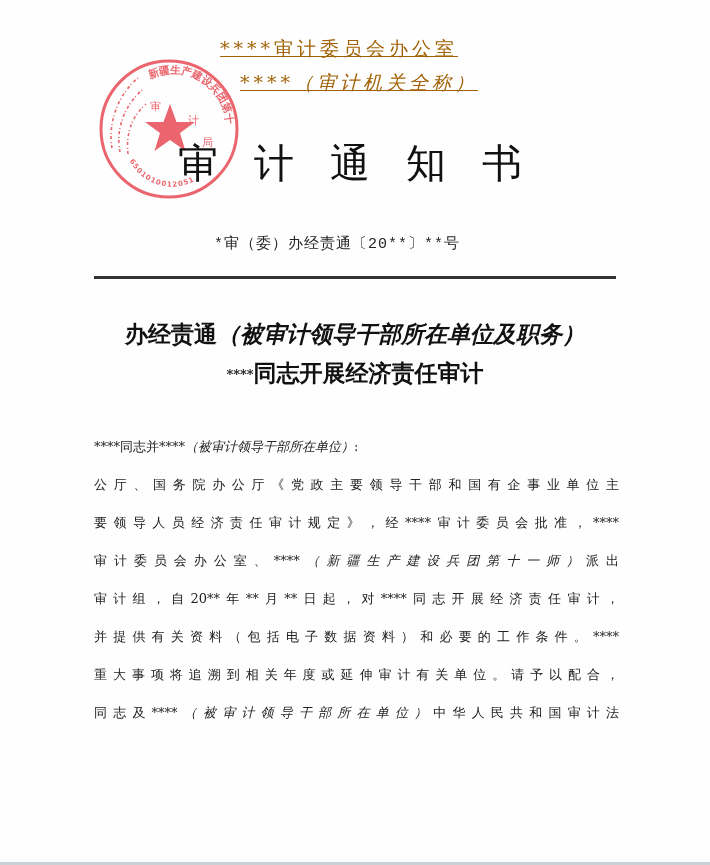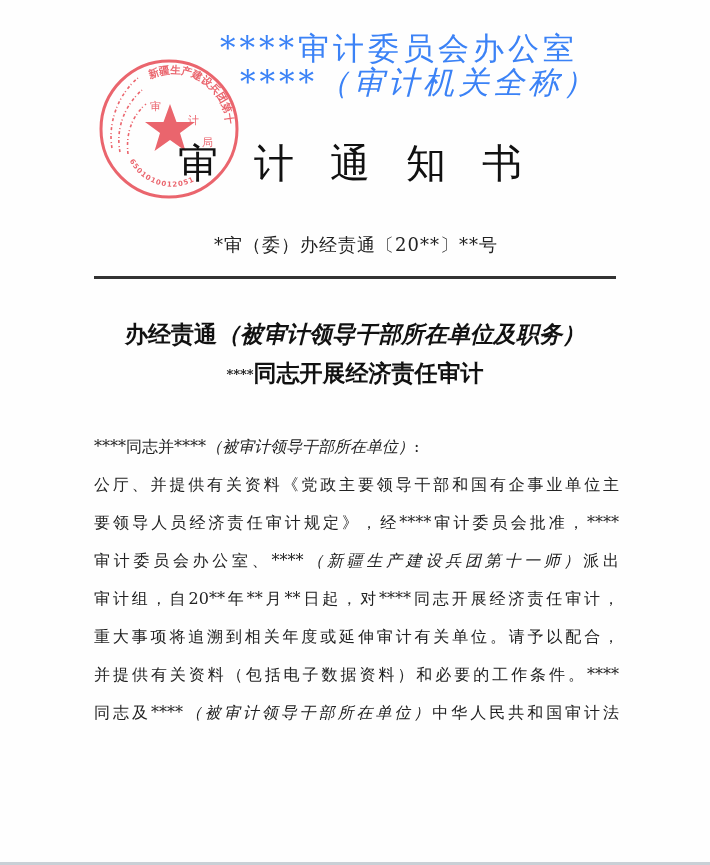--- a/index.html
+++ b/index.html
@@ -24,25 +24,26 @@
   }
   .bottom-edge {
     position: absolute;
     left: 0; top: 862px;
     width: 710px; height: 3px;
     background: #c9d0d6;
   }
   .org-line {
     position: absolute;
     left: 220px;
-    font-size: 31px;
+    font-size: 19px;
     letter-spacing: 4px;
     line-height: 30px;
     white-space: nowrap;
-    color: #3b82f6;
+    color: #a16207;
+    text-decoration: underline;
   }
   .org-line.l1 { top: 33px; }
   .org-line.l2 { top: 67px; margin-left: 20px; }
   .ital { font-style: italic; }
 
   .doc-title {
     position: absolute;
     left: 178px;
     top: 138px;
     display: flex;
@@ -53,25 +54,26 @@
     width: 76px;
     font-size: 40px;
     line-height: 50px;
     color: #111;
   }
 
   .doc-number {
     position: absolute;
     left: 214px;
     top: 232px;
-    font-size: 18px;
+    font-size: 15px;
     line-height: 26px;
     white-space: nowrap;
     color: #222;
     letter-spacing: 1px;
+    font-family: Liberation Mono, monospace;
   }
 
   .rule {
     position: absolute;
     left: 94px;
     top: 276px;
     width: 522px;
     height: 3px;
     background: #333;
   }
@@ -91,21 +93,21 @@
   .headline.h1 { top: 316px; }
   .headline.h2 { top: 355px; }
   .headline .ital { font-style: italic; }
   .headline .small-stars { font-size: 13px; vertical-align: middle; letter-spacing: 0; }
 
   .body-text {
     position: absolute;
     left: 94px;
     top: 428px;
     width: 525px;
-    font-size: 16px;
+    font-size: 13px;
     line-height: 38px;
     color: #222;
   }
   .body-line {
     display: block;
     white-space: nowrap;
     height: 38px;
     text-align: justify;
     text-align-last: justify;
   }
@@ -160,24 +162,24 @@
   <div class="doc-number">*审（委）办经责通〔20**〕**号</div>
 
   <div class="rule"></div>
 
   <div class="headline h1"><span>办经责通</span><span class="ital">（被审计领导干部所在单位及职务）</span></div>
   <div class="headline h2"><span class="small-stars">****</span><span>同志开展经济责任审计</span></div>
 
   <div class="body-text">
     <span class="body-line first"><span>****同志并****</span><span class="ital">（被审计领导干部所在单位）</span><span>:</span></span>
     <div id="body-lines">
-        <span class="body-line"><span>公厅、并提供有关资料《党政主要领导干部和国有企事业单位主</span></span>
+        <span class="body-line"><span>公厅、国务院办公厅《党政主要领导干部和国有企事业单位主</span></span>
         <span class="body-line"><span>要领导人员经济责任审计规定》，经****审计委员会批准，****</span></span>
         <span class="body-line"><span>审计委员会办公室、****</span><span class="ital">（新疆生产建设兵团第十一师）</span><span>派出</span></span>
         <span class="body-line"><span>审计组，自20**年**月**日起，对****同志开展经济责任审计，</span></span>
+        <span class="body-line"><span>并提供有关资料（包括电子数据资料）和必要的工作条件。****</span></span>
         <span class="body-line"><span>重大事项将追溯到相关年度或延伸审计有关单位。请予以配合，</span></span>
-        <span class="body-line"><span>并提供有关资料（包括电子数据资料）和必要的工作条件。****</span></span>
         <span class="body-line"><span>同志及****</span><span class="ital">（被审计领导干部所在单位）</span><span>中华人民共和国审计法</span></span>
       </div>
   </div>
 
   <div class="bottom-edge"></div>
 </div>
 
 </body></html>

